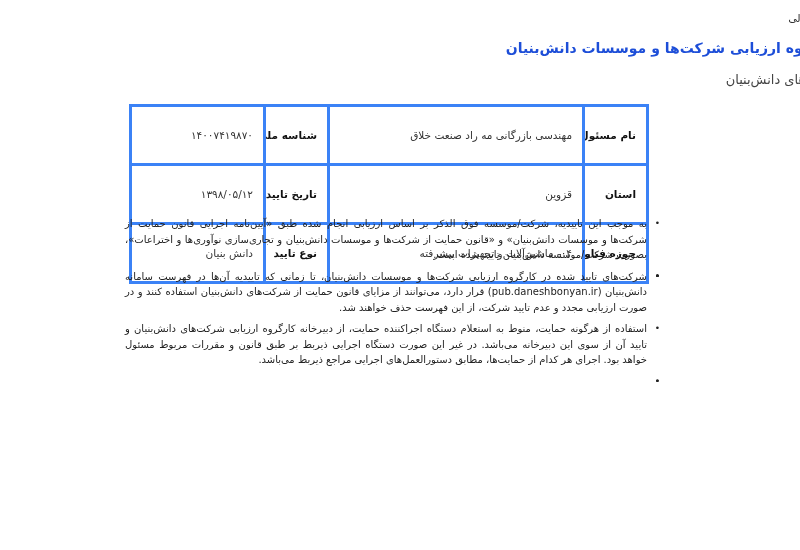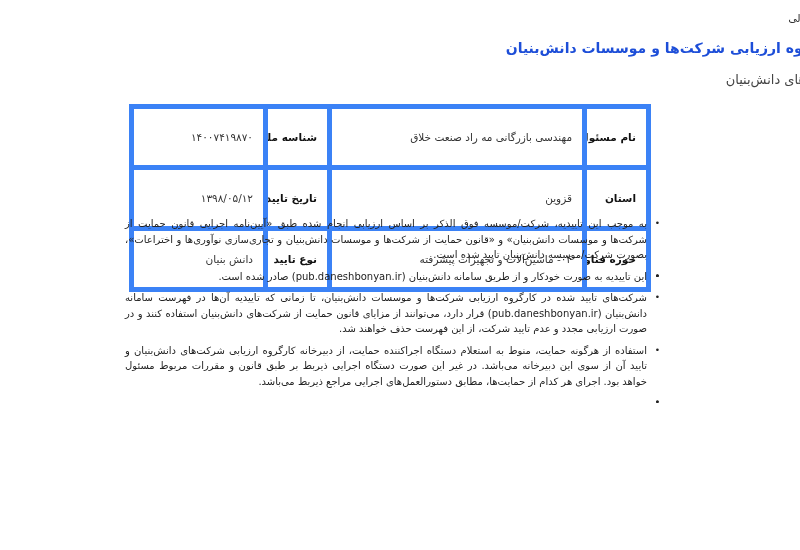--- a/index.html
+++ b/index.html
@@ -12,21 +12,21 @@
   }
   .bismillah { top:12px; font-size:11px; color:#333; }
   .org-title { top:40px; font-size:14px; font-weight:bold; color:#1d4ed8; }
   .subtitle { top:72px; font-size:13px; color:#444;padding-left:38px; }
 
   table.info {
     position:absolute; left:129px; top:104px; width:517px;
     border-collapse:collapse; direction:rtl; table-layout:fixed;
   }
   table.info td {
-    border:5px solid #3b82f6; height:32px; padding:12px 10px;
+    border:3px solid #3b82f6; height:32px; padding:12px 10px;
     font-size:10.5px; vertical-align:middle; text-align:right;
     white-space:nowrap; overflow:hidden;
   }
   table.info td.lbl { font-weight:bold; color:#111; }
   table.info td.val { color:#333; }
   col.c1 { width:64px; }
   col.c2 { width:255px; }
   col.c3 { width:64px; }
   col.c4 { width:134px; }
 
@@ -75,18 +75,18 @@
     <td class="lbl">نوع تایید</td>
     <td class="val">دانش بنیان</td>
   </tr>
 </tbody>
   </table>
 
 <ul class="notes">
   <li><span class="bullet">•</span><span>به موجب این تاییدیه، شرکت/موسسه فوق الذکر بر اساس ارزیابی انجام شده طبق «آیین‌نامه اجرایی قانون حمایت از شرکت‌ها و موسسات دانش‌بنیان» و «قانون حمایت از شرکت‌ها و موسسات دانش‌بنیان و تجاری‌سازی نوآوری‌ها و اختراعات»، بصورت شرکت/موسسه دانش‌بنیان تایید شده است.</span></li>
   <li><span class="bullet">•</span></li>
   <li><span class="bullet">•</span></li>
-  <li><span class="bullet">•</span><span>این تاییدیه به صورت خودکار و از طریق سامانه دانش‌بنیان (pub.daneshbonyan.ir) صادر شده است.</span></li>
+  <li><span class="bullet">•</span></li>
   <li><span class="bullet">•</span><span>شرکت‌های تایید شده در کارگروه ارزیابی شرکت‌ها و موسسات دانش‌بنیان، تا زمانی که تاییدیه آن‌ها در فهرست سامانه دانش‌بنیان (pub.daneshbonyan.ir) قرار دارد، می‌توانند از مزایای قانون حمایت از شرکت‌های دانش‌بنیان استفاده کنند و در صورت ارزیابی مجدد و عدم تایید شرکت، از این فهرست حذف خواهند شد.</span></li>
   <li><span class="bullet">•</span><span>استفاده از هرگونه حمایت، منوط به استعلام دستگاه اجراکننده حمایت، از دبیرخانه کارگروه ارزیابی شرکت‌های دانش‌بنیان و تایید آن از سوی این دبیرخانه می‌باشد. در غیر این صورت دستگاه اجرایی ذیربط بر طبق قانون و مقررات مربوط مسئول خواهد بود. اجرای هر کدام از حمایت‌ها، مطابق دستورالعمل‌های اجرایی مراجع ذیربط می‌باشد.</span></li>
   <li><span class="bullet">•</span></li>
   <li><span class="bullet">•</span></li>
 </ul>
 
 </body></html>

